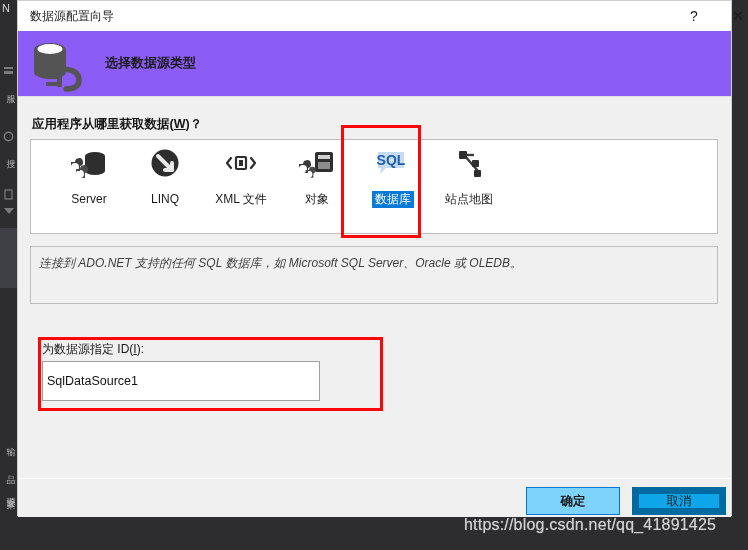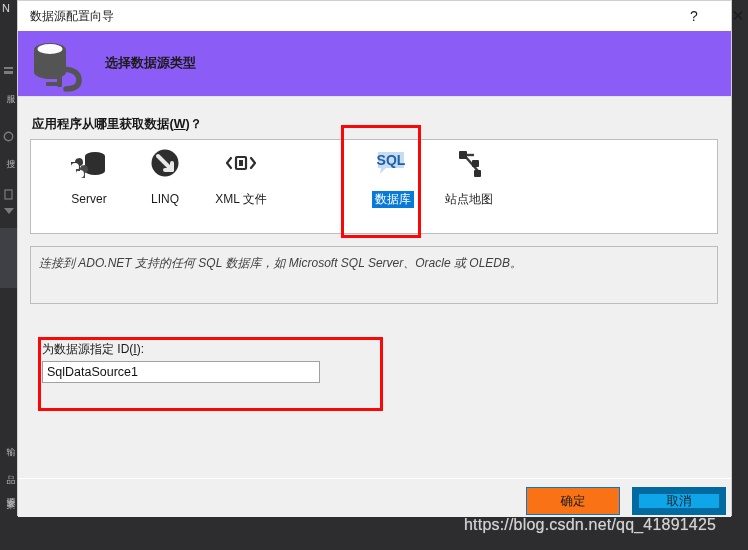--- a/index.html
+++ b/index.html
@@ -102,21 +102,21 @@
   }
 
   
   .idgroup { position:absolute; left:12px; top:242px; width:688px; height:62px; }
   .id-label {
     position:absolute; left:12px; top:2px;
     font-size:12px; color:#1b1b1b; white-space:nowrap;
   }
   .id-label u { text-decoration: underline; }
   .id-input {
-    position:absolute; left:12px; top:22px; width:278px; height:22px;
+    position:absolute; left:12px; top:22px; width:278px; height:40px;
     border:1px solid #a0a0a0; background:#ffffff;
     font-family:"Liberation Sans","DejaVu Sans",sans-serif;
     font-size:12.5px; color:#111; padding:0 4px; box-sizing:border-box;
     outline:none;
   }
 
   
   .redbox { position:absolute; border:3px solid #fb0707; box-sizing:border-box; pointer-events:none; }
   #redbox-db { left:323px; top:124px; width:80px; height:113px; }
   #redbox-id { left:20px; top:336px; width:345px; height:74px; }
@@ -126,21 +126,21 @@
     position:absolute; left:0; top:477px; width:713px; height:38px;
     background:#f0f0f0; border-top:1px solid #ffffff;
   }
   .btn {
     position:absolute; top:8px; width:94px; height:28px;
     font-family:"Liberation Sans","DejaVu Sans",sans-serif;
     font-size:12.5px; color:#1b1b1b;
     display:flex; align-items:center; justify-content:center;
     cursor:pointer; box-sizing:border-box;
   }
-  #ok-button { left:508px; background:#f97316; border:1px solid #0078d7; }
+  #ok-button { left:508px; background:#7dd3fc; border:1px solid #0078d7;font-weight:bold; }
   #cancel-button { left:614px; background:#0ea5e9; border:7px solid #0369a1; }
 
   
   .watermark {
     position:absolute; left:464px; top:516px;
     font-size:16px; color:#d8d8d8; white-space:nowrap;
     letter-spacing:0.2px; opacity:.95; pointer-events:none;
     text-shadow:0 0 1px rgba(255,255,255,.4);
   }
   .watermark-dark {
@@ -257,20 +257,32 @@
             <svg viewBox="0 0 44 40" width="44" height="40">
               <rect x="17" y="11" width="10" height="12" rx="1" fill="none" stroke="#2e2e2e" stroke-width="2.2"></rect>
               <rect x="20" y="14" width="4" height="6" fill="#2e2e2e"></rect>
               <path d="M12 12 L8 17 L12 22" fill="none" stroke="#2e2e2e" stroke-width="2.2" stroke-linecap="round" stroke-linejoin="round"></path>
               <path d="M32 12 L36 17 L32 22" fill="none" stroke="#2e2e2e" stroke-width="2.2" stroke-linecap="round" stroke-linejoin="round"></path>
             </svg>
           </div>
           <div class="src-label">XML 文件</div>
         </div>
 
+        <div class="src-item" style="left:240px;">
+          <div class="src-glyph">
+            <svg viewBox="0 0 44 40" width="44" height="40">
+              <rect x="20" y="6" width="18" height="20" rx="2" fill="#2e2e2e"></rect>
+              <rect x="23" y="9" width="12" height="4" fill="#cfcfcf"></rect>
+              <rect x="23" y="16" width="12" height="7" fill="#8d8d8d"></rect>
+              <path d="M8 18 a4 4 0 1 1 5 4 l0 5 l-5 0 a4 4 0 1 0 -4 -4 l0 -5 Z" fill="#3a3a3a"></path>
+              <path d="M14 24 a3.4 3.4 0 1 1 4.4 3.4 l0 4.3 l-4.4 0 a3.4 3.4 0 1 0 -3.4 -3.4 l0 -4.3 Z" fill="#4a4a4a"></path>
+            </svg>
+          </div>
+          <div class="src-label">对象</div>
+        </div>
 
         <div class="src-item selected" style="left:316px;">
           <div class="src-glyph">
             <svg viewBox="0 0 44 40" width="44" height="40">
               <path d="M7 6 L33 6 L33 22 L15 22 L9 28 L10 22 L7 22 Z" fill="#c7dcf0"></path>
               <text x="20" y="19" font-family="Liberation Sans, sans-serif" font-size="14" font-weight="bold" fill="#1d5fa8" text-anchor="middle">SQL</text>
             </svg>
           </div>
           <div class="src-label">数据库</div>
         </div>

